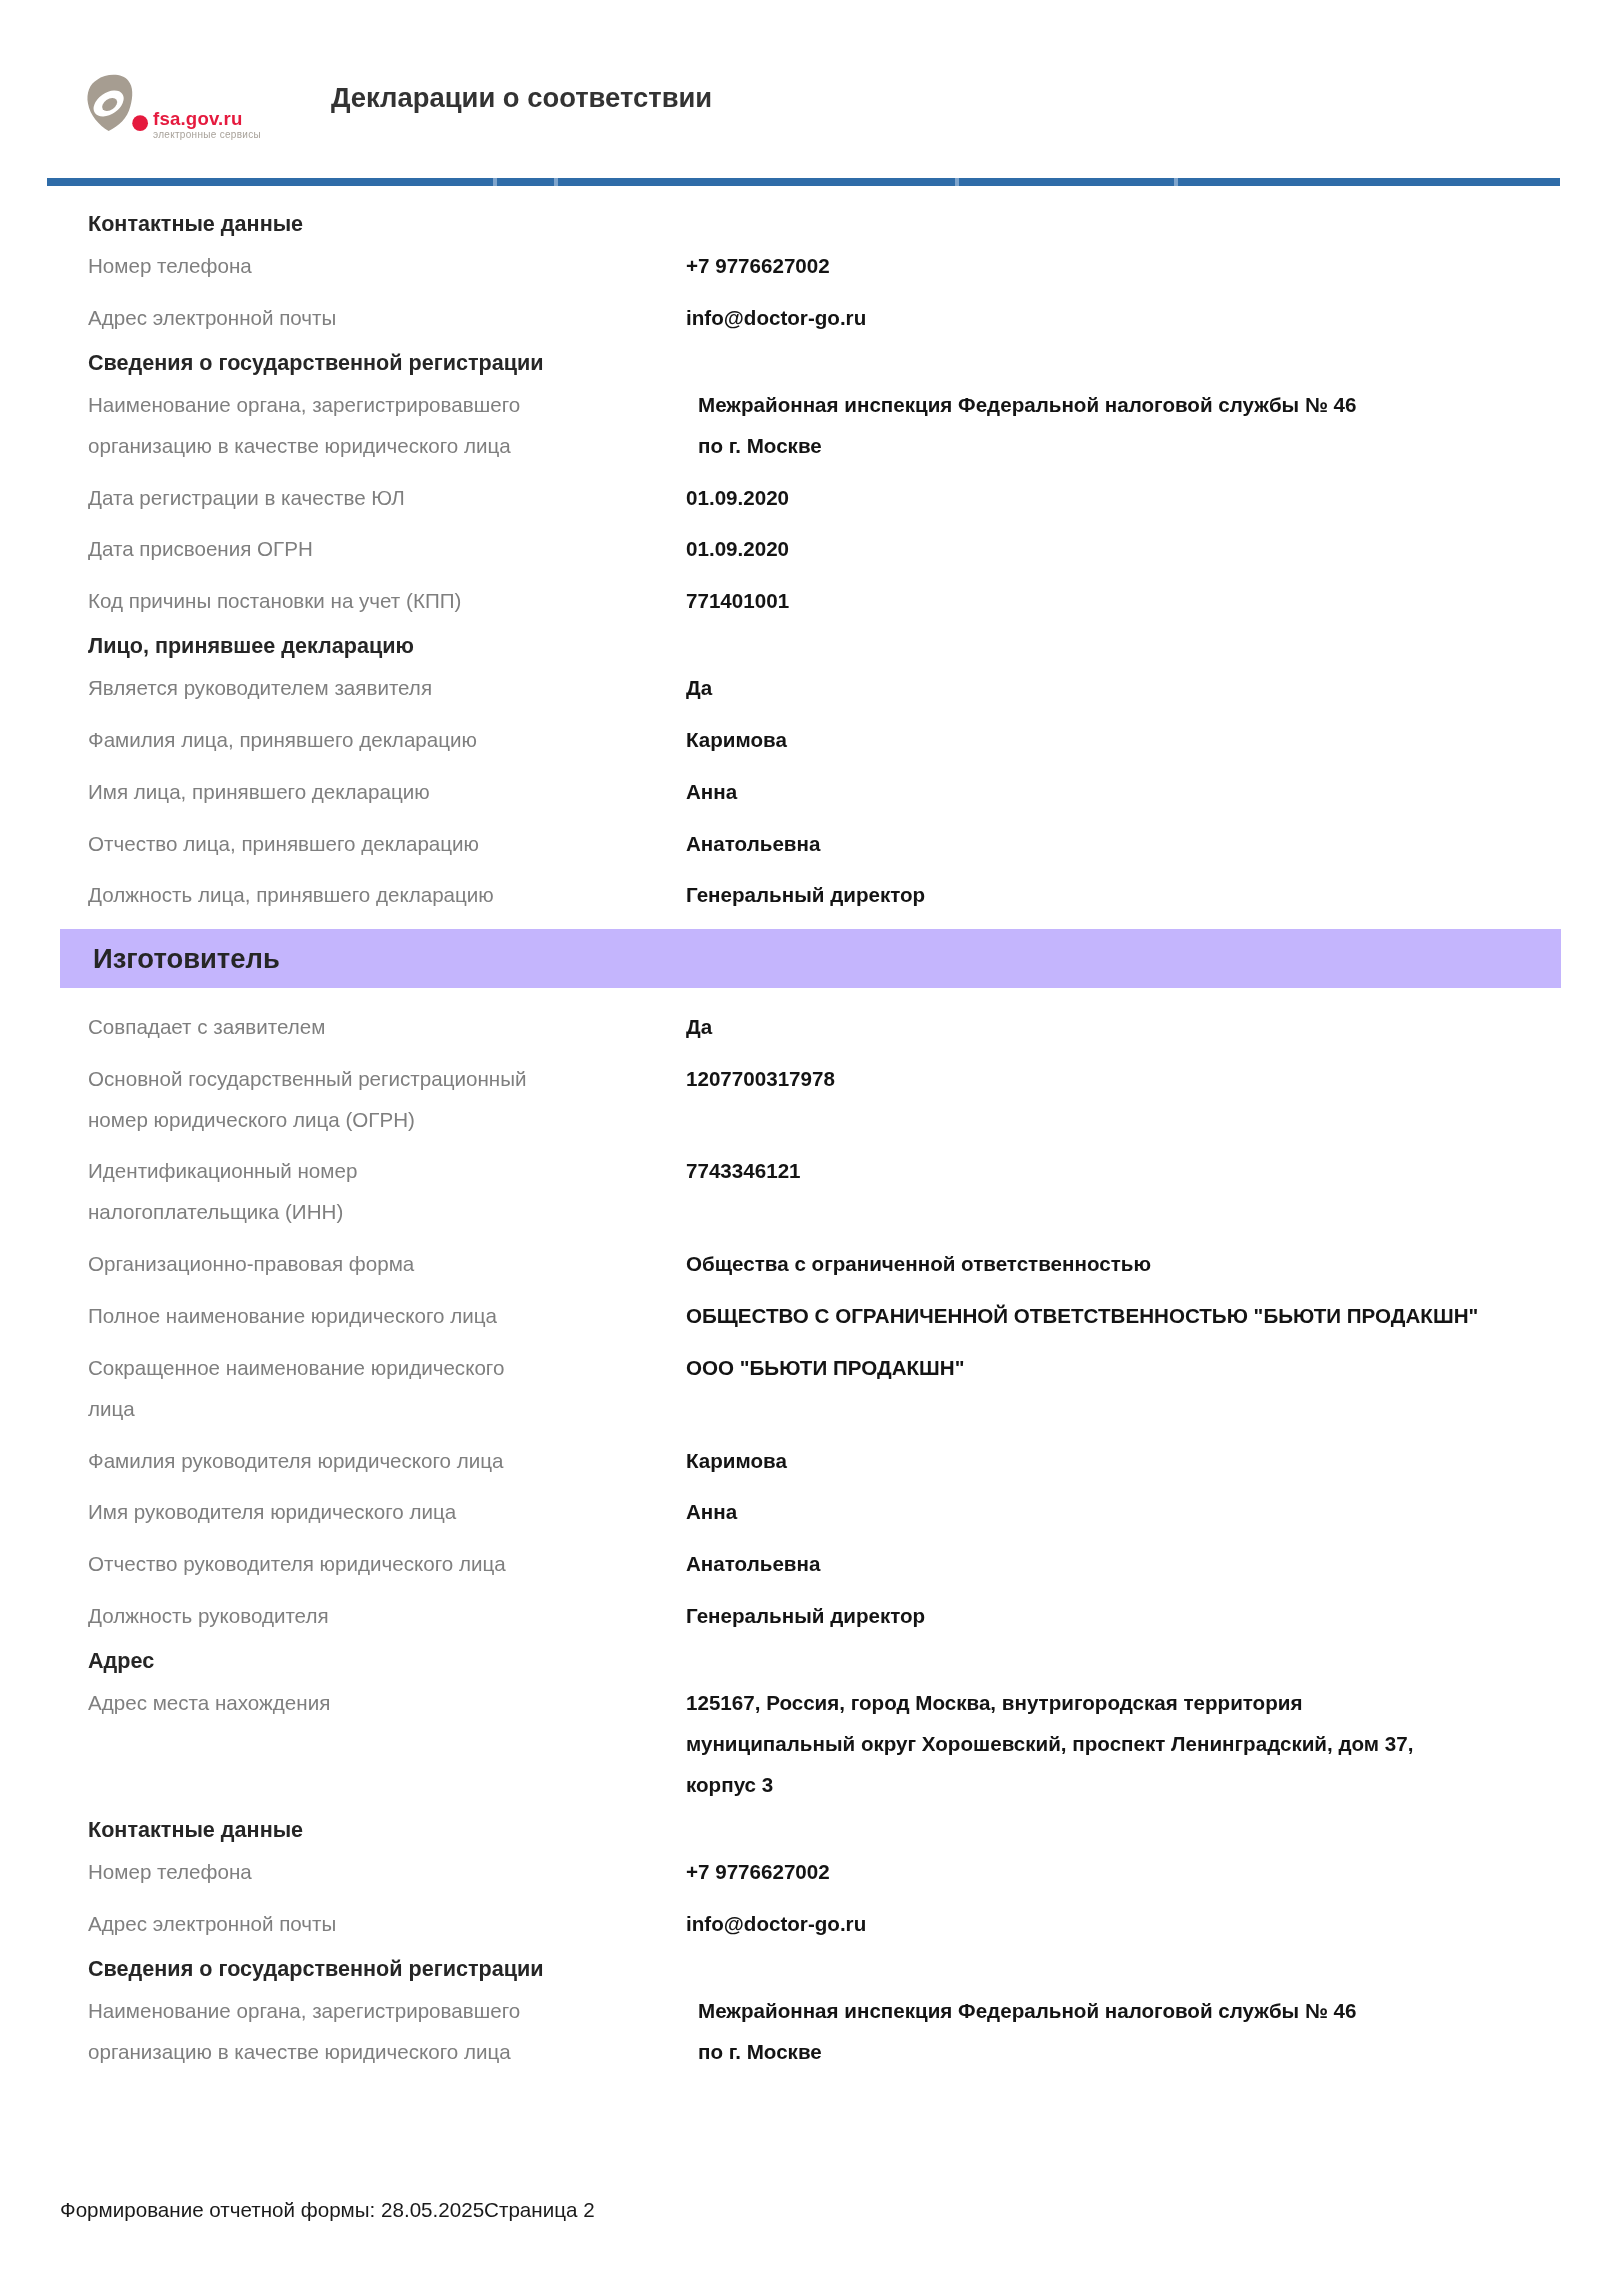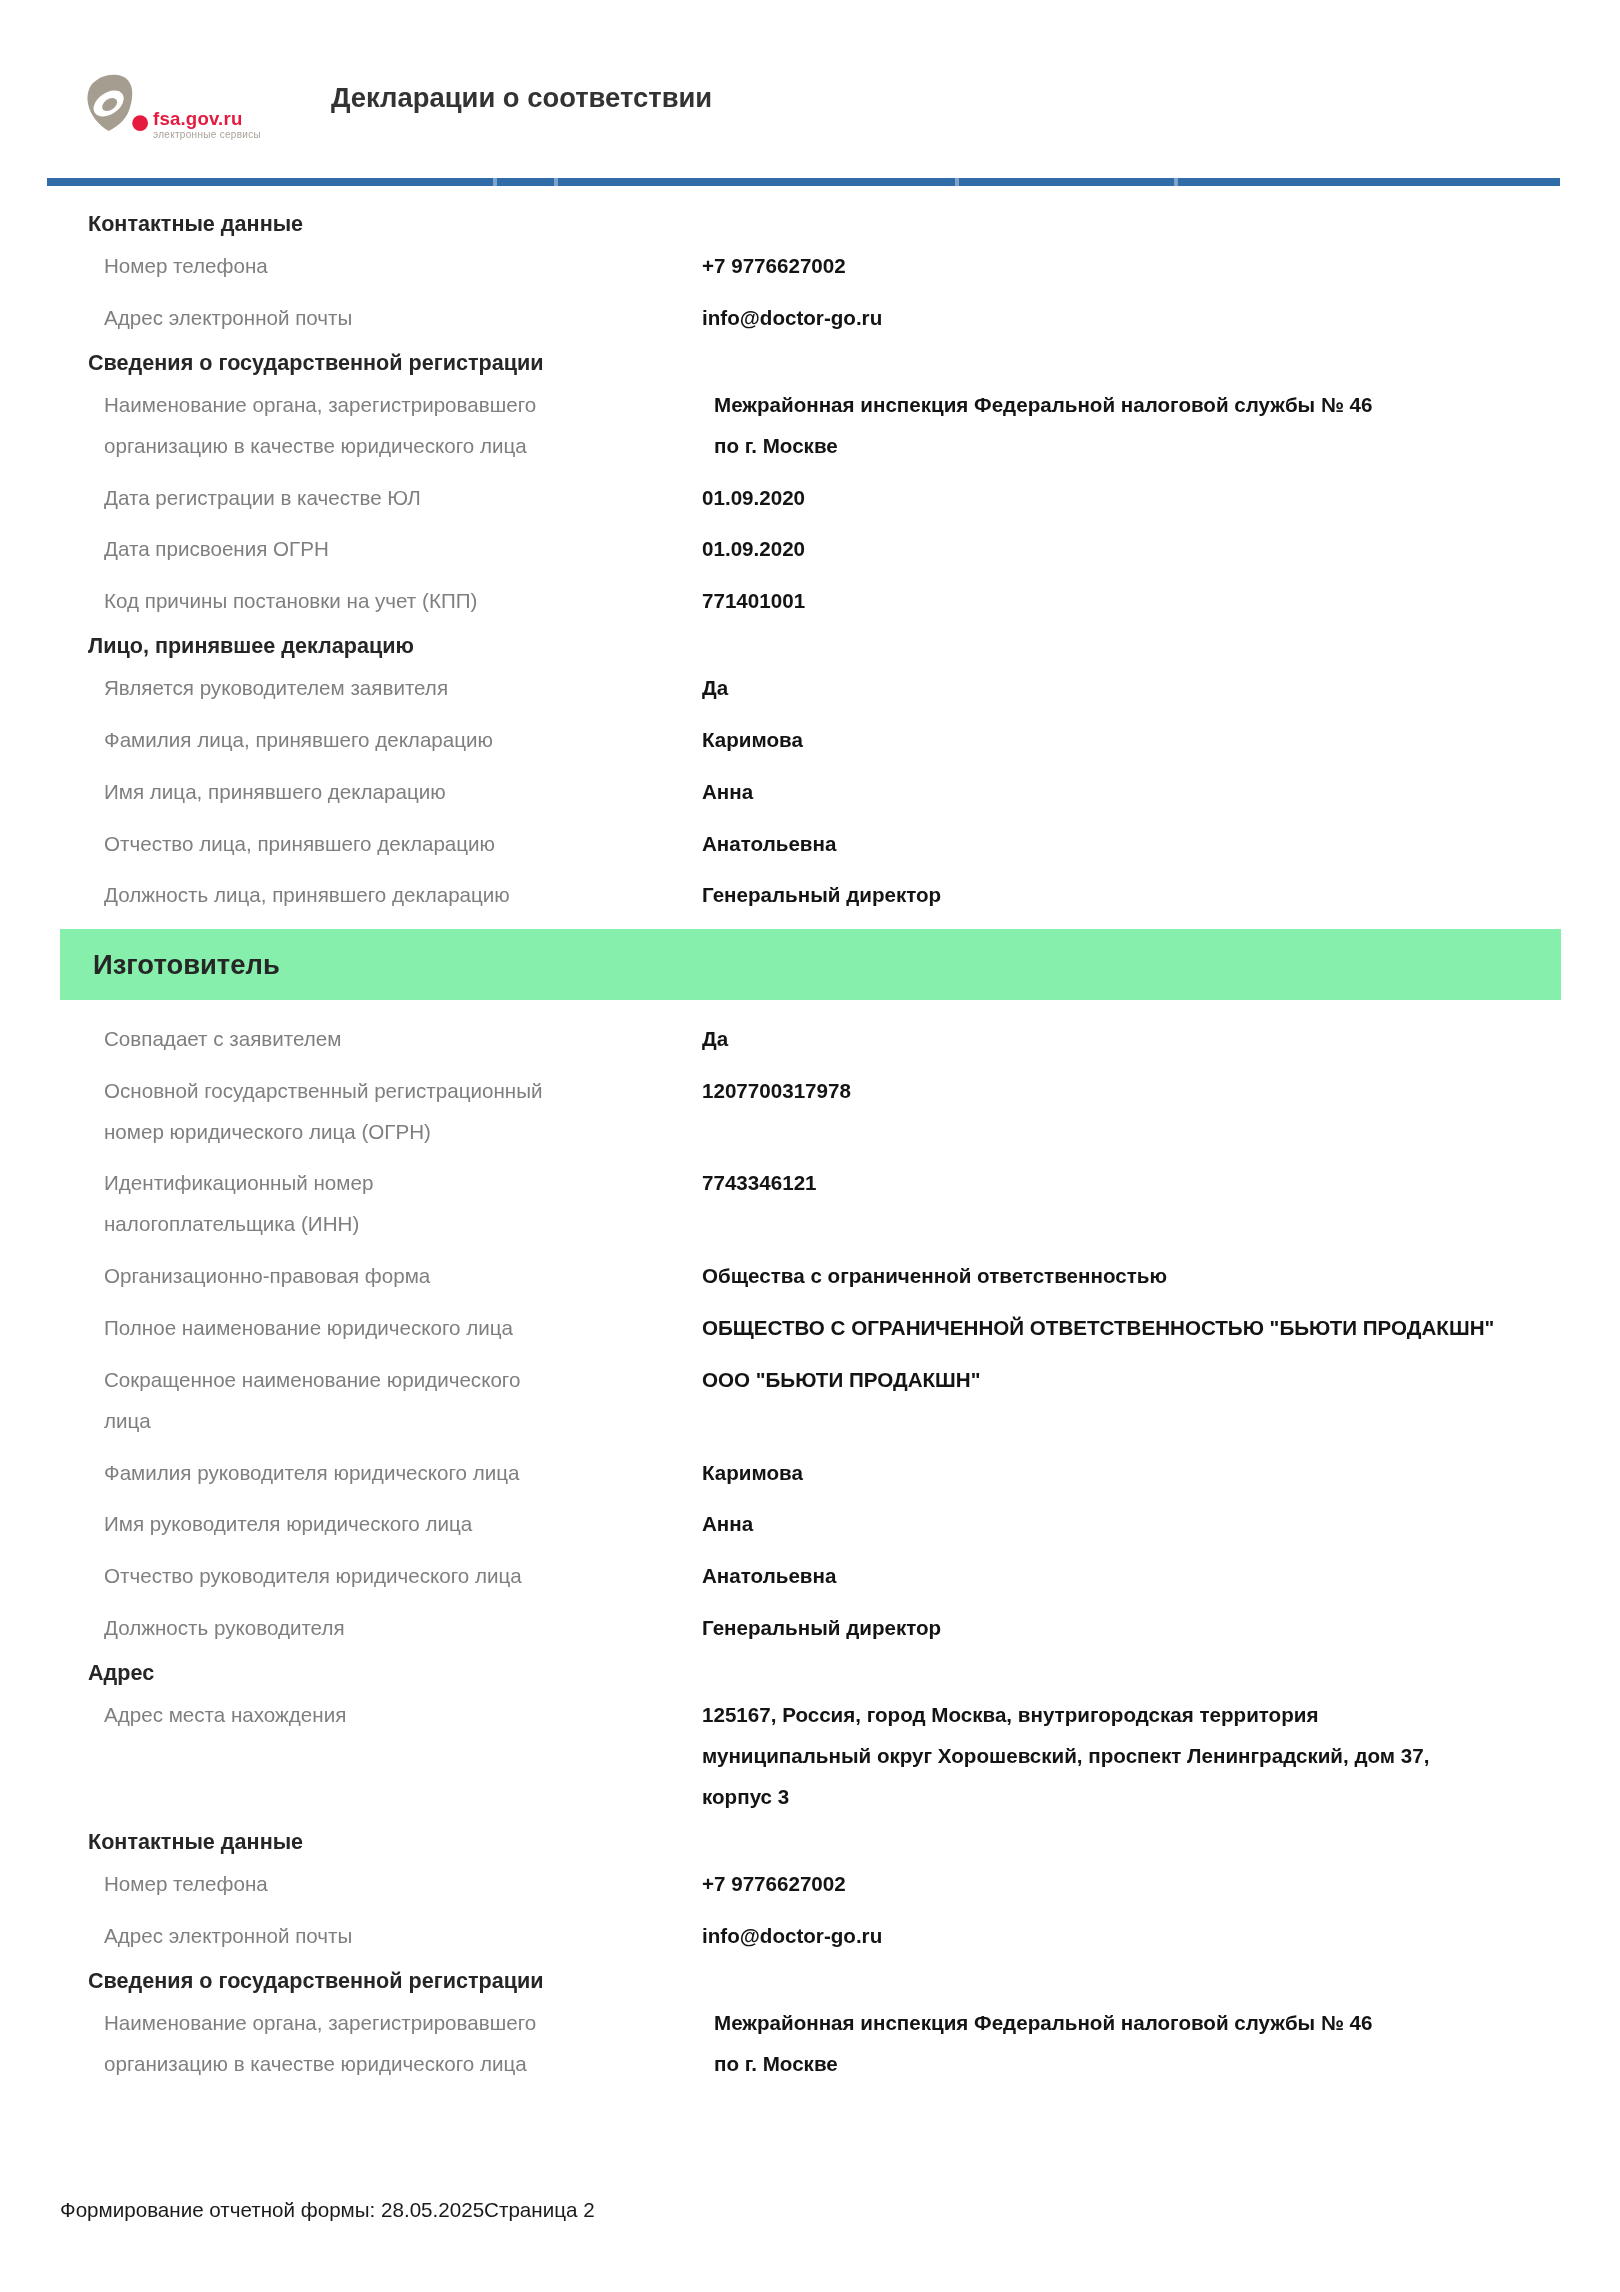--- a/index.html
+++ b/index.html
@@ -31,31 +31,31 @@
 
   
   .content { position:absolute; left:60px; top:206px; width:1501px; font-size:20.6px; }
 
   .sec-heading {
     margin:3.9px 0 7.8px 28px;
     font-size:21.6px; font-weight:bold; color:#262626; line-height:27.4px;
   }
   .row { display:flex; align-items:flex-start; margin-bottom:10.8px; line-height:41px; }
   .label {
-    flex:0 0 598px; width:598px; padding-right:152px; margin-left:44px;
+    flex:0 0 598px; width:598px; padding-right:152px; margin-left:28px;
     color:#7f7f7f; font-weight:normal;
   }
   .value { flex:1 1 auto; font-weight:bold; color:#141414; }
   .val-narrow { max-width:676px;margin-left:12px; }
   .val-address { max-width:745px; }
 
   .band {
     margin:13.7px 0 17.6px 0;
-    height:71px; display:flex; align-items:center;
-    background:#86efac; padding-left:33px;
+    height:59px; display:flex; align-items:center;
+    background:#c4b5fd; padding-left:33px;
     font-size:27.4px; font-weight:bold; color:#262626;text-align:center;
   }
 
   
   .footer {
     position:absolute; left:60px; right:62px; top:2198px;
     display:flex; justify-content:flex-start;
     font-size:20.6px; color:#1a1a1a;
   }
 </style>

